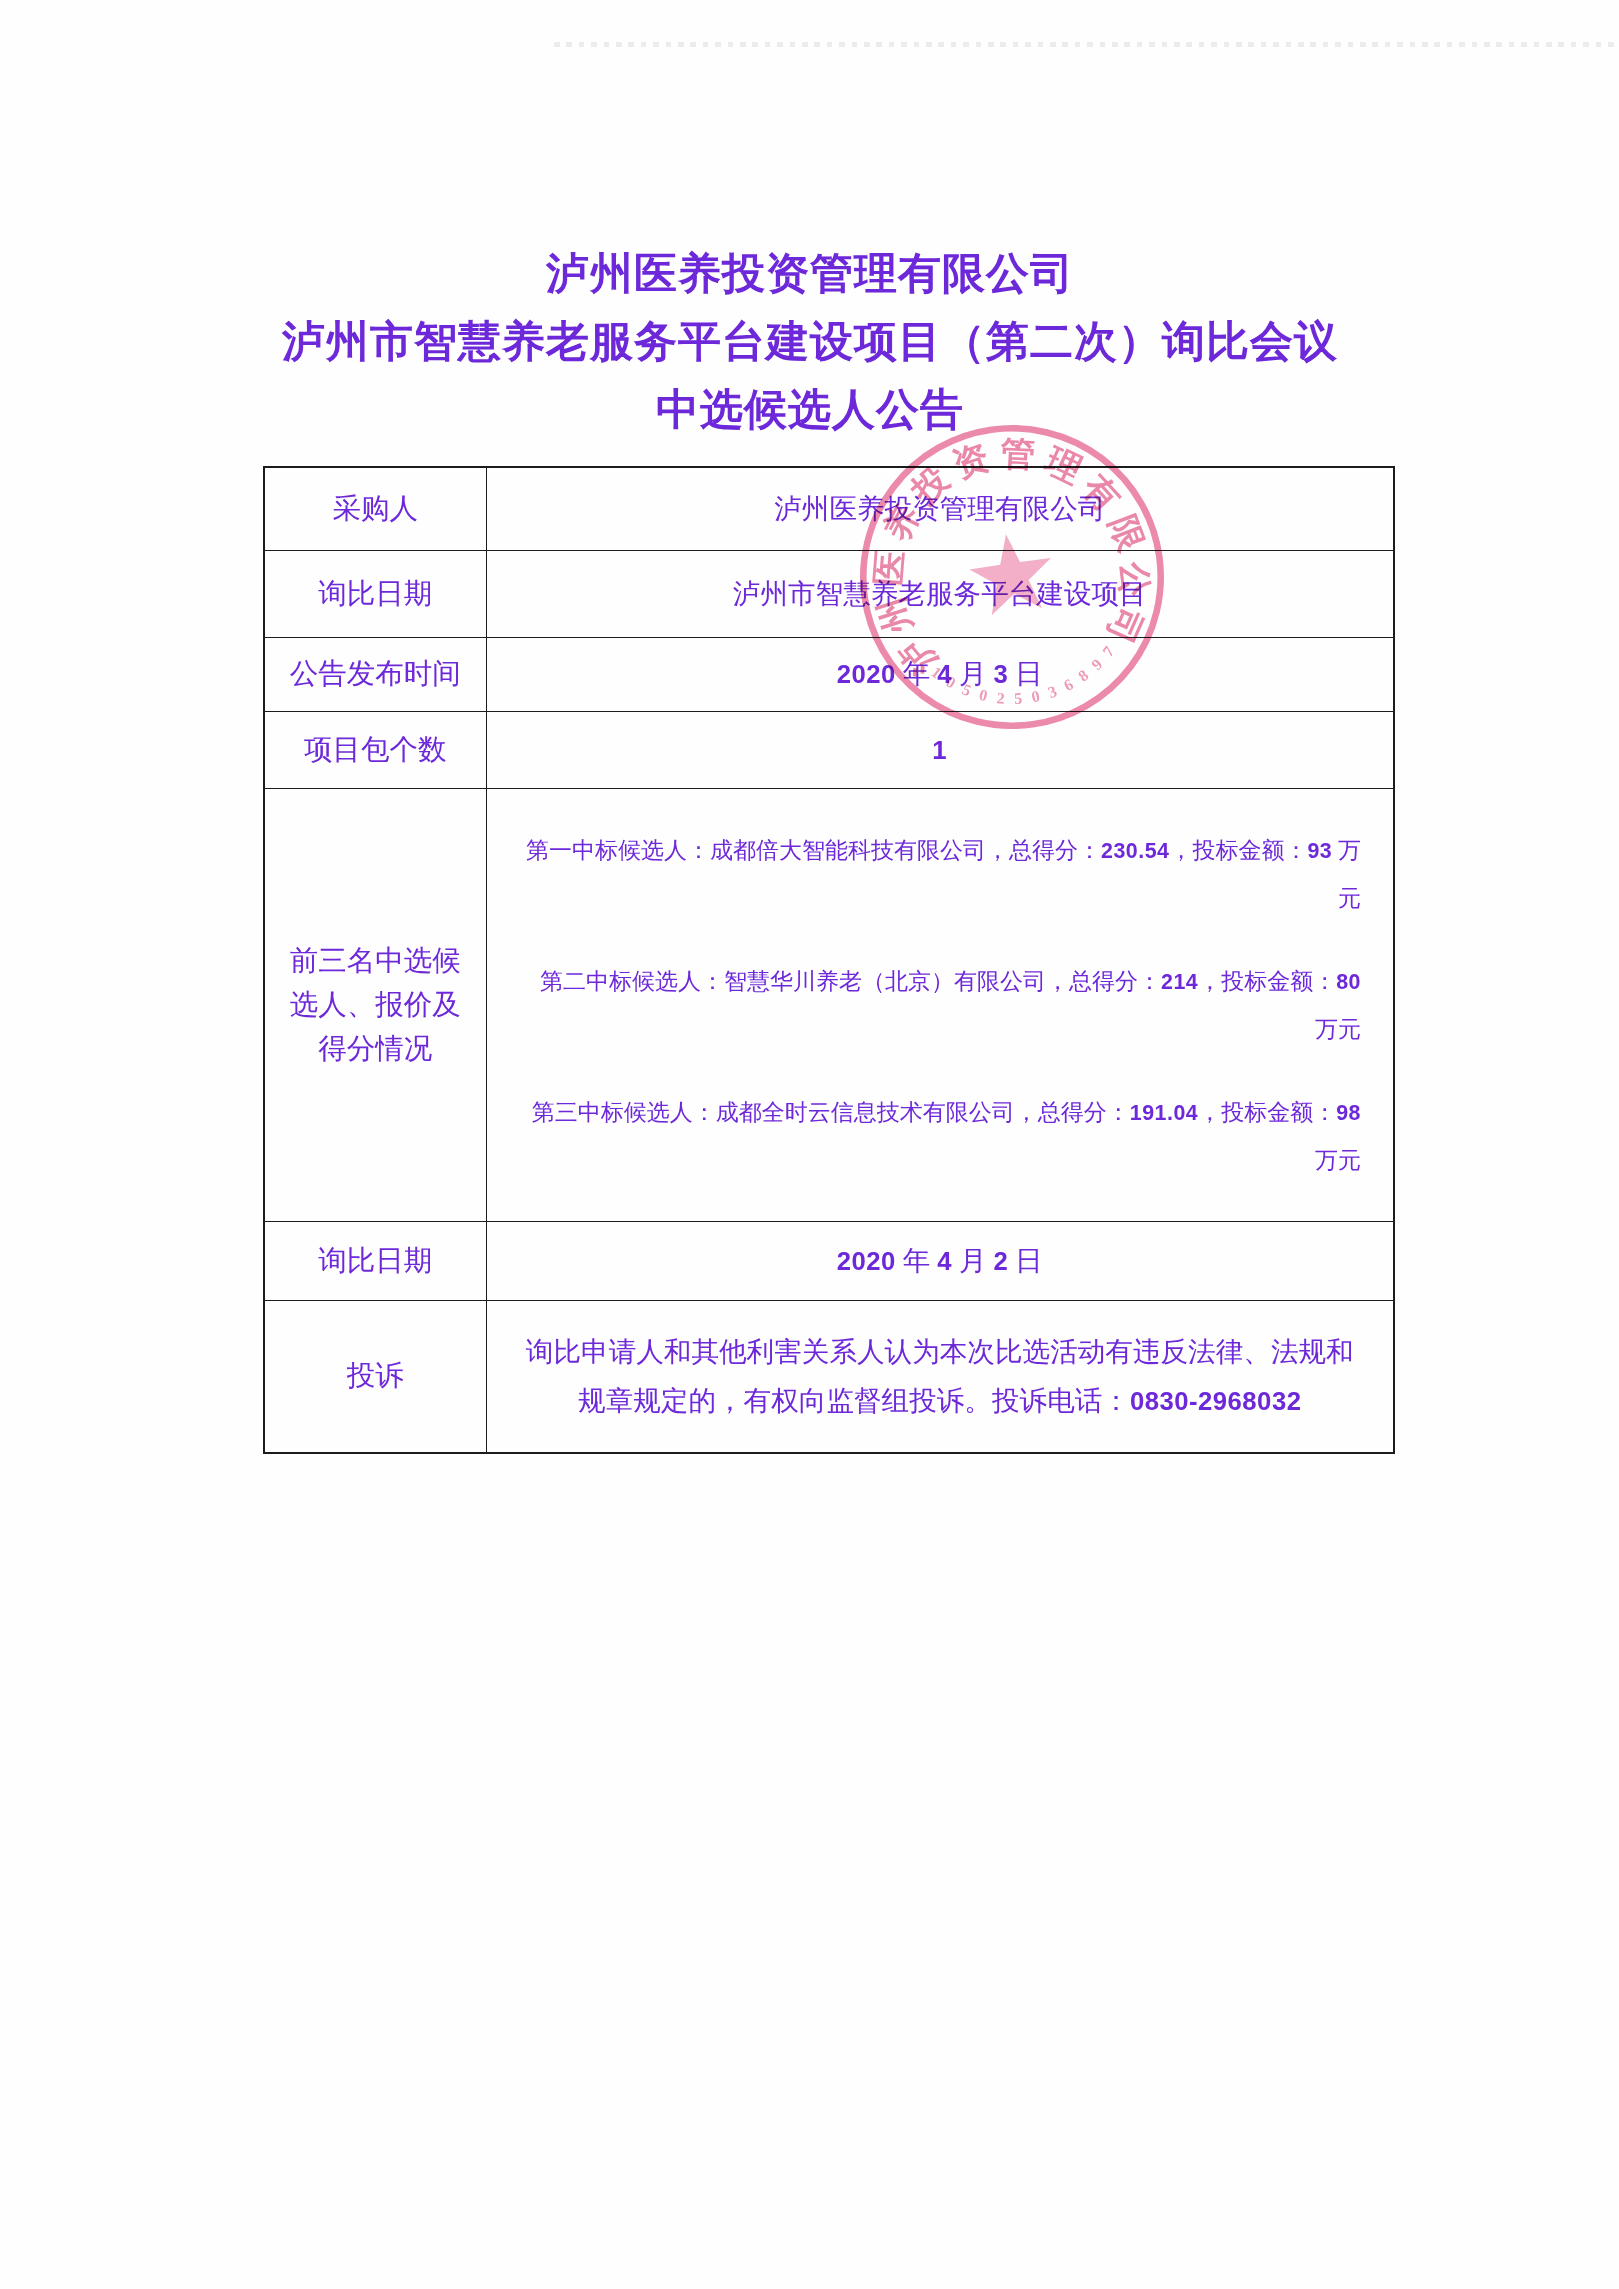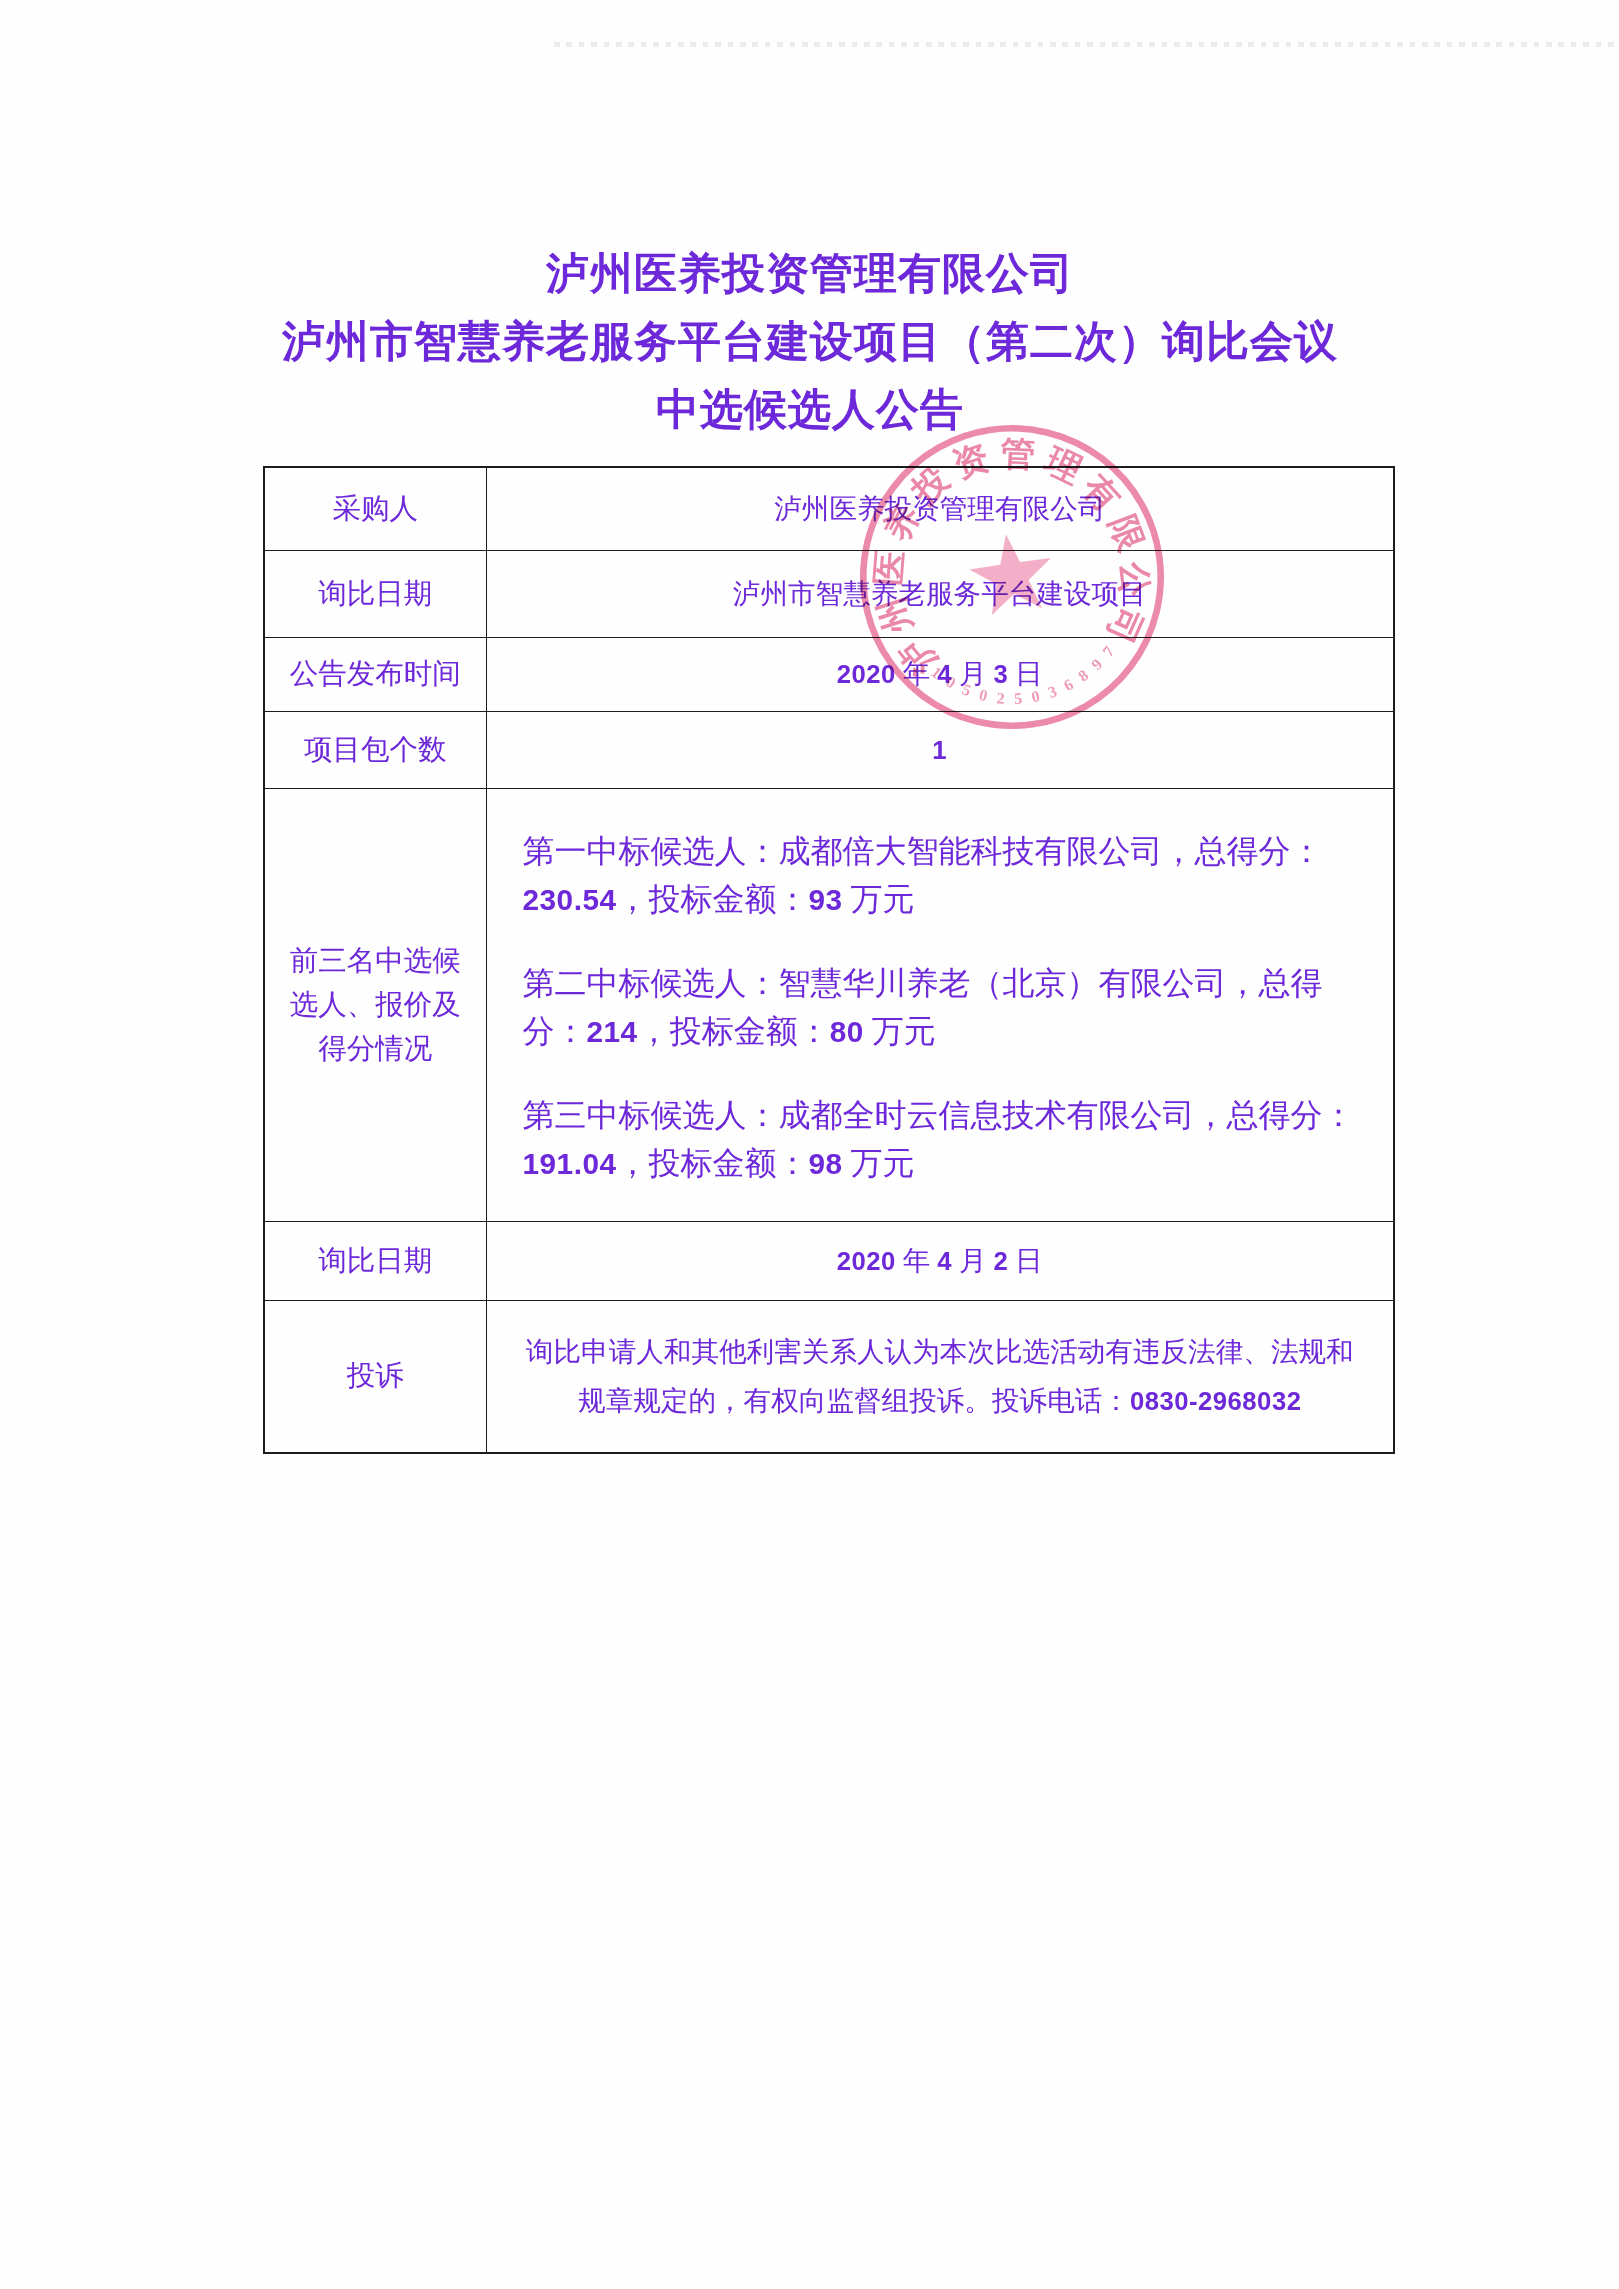--- a/index.html
+++ b/index.html
@@ -33,21 +33,21 @@
   td.lbl{
     width:218px;text-align:center;
     font-size:28.5px;line-height:44px;
     padding:0 19px;
   }
   td.val{
     text-align:center;font-size:27.6px;line-height:48px;
     padding:0 28.5px;
   }
   td.val-left{
-    text-align:left;font-size:32px;
+    text-align:right;font-size:23px;
     padding:38px 32px 19px 36px;vertical-align:top;
   }
   td.val-left p{margin:0 0 35px 0;line-height:48px;}
   td.val-left p:last-child{margin-bottom:0;}
   td.val .vline{display:block;}
   .num{
     font-family:"Liberation Sans","DejaVu Sans",sans-serif;
     font-weight:700;font-size:0.93em;letter-spacing:0.5px;
   }
   

